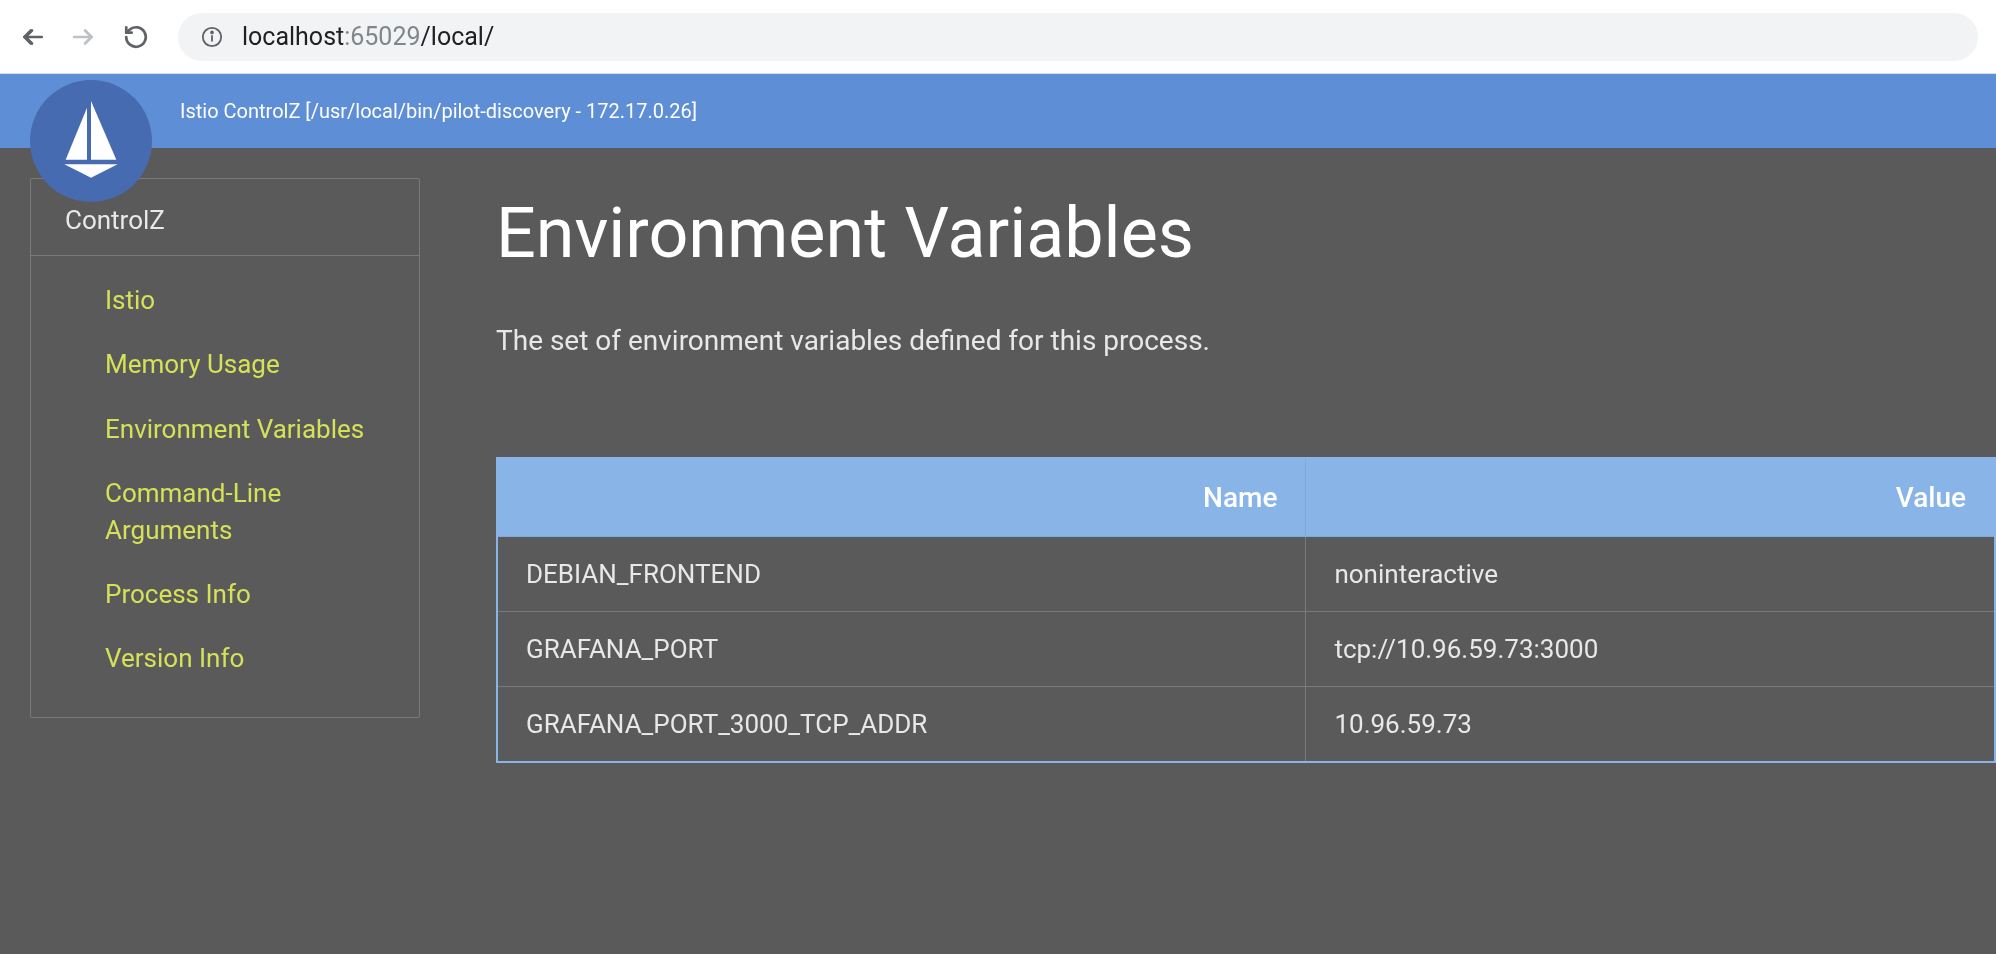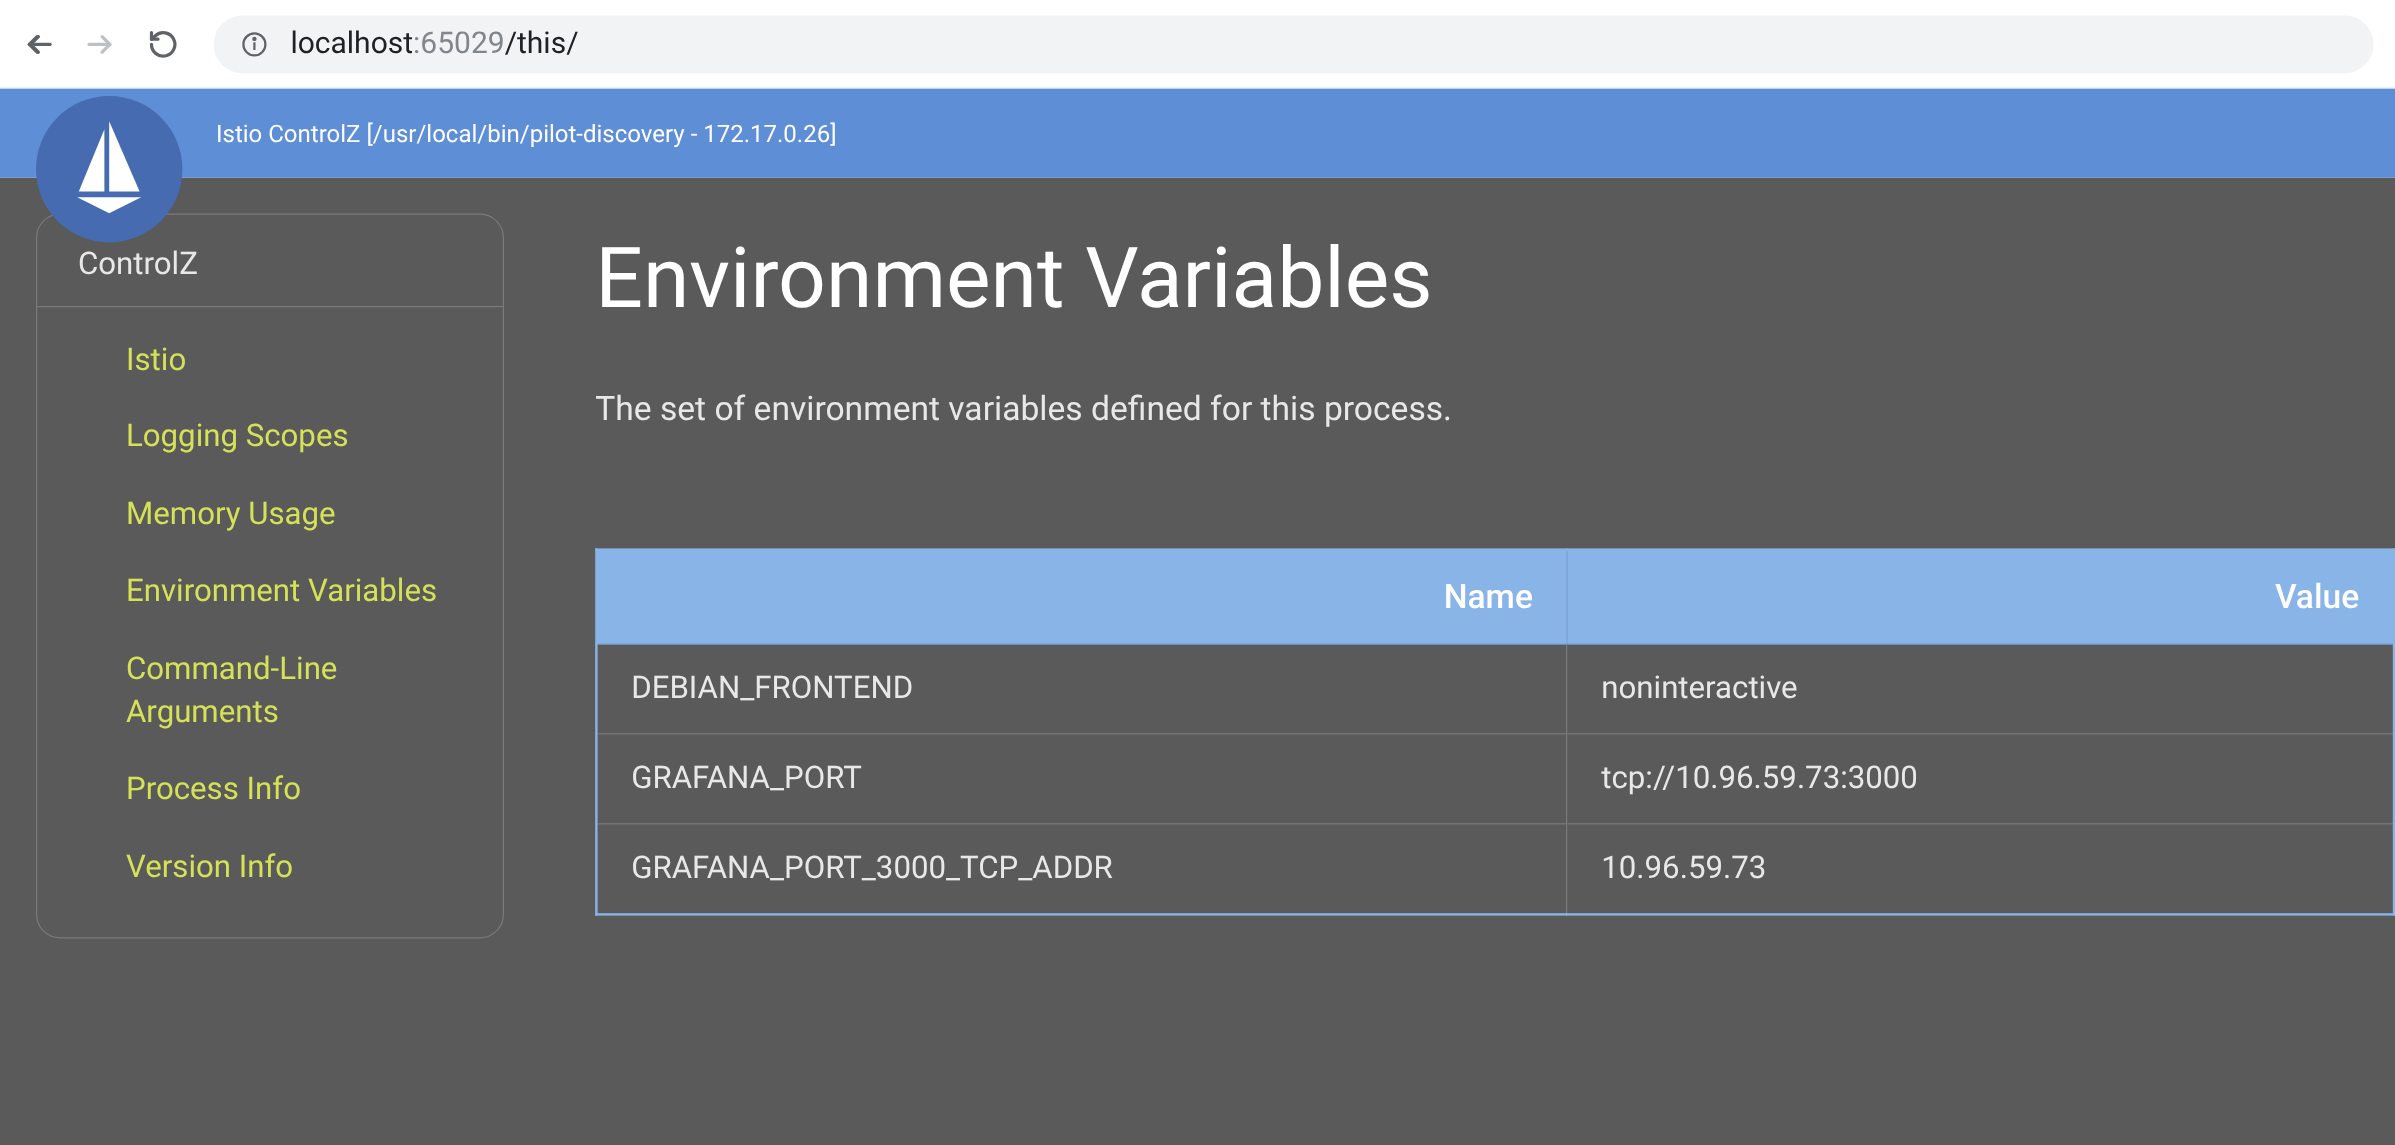--- a/index.html
+++ b/index.html
@@ -129,21 +129,21 @@
       height: calc(100% - 148px);
     }
     
     .sidebar {
       width: 450px;
       padding: 30px 30px 0 30px;
     }
     
     .sidebar-panel {
       border: 1px solid #7a7a7a;
-      border-radius: 20px;
+      border-radius: 2px;
       padding: 26px 0;
     }
     
     .sidebar-title {
       color: #e8e8e8;
       font-size: 26px;
       font-weight: 400;
       padding: 0 34px 20px 34px;
       border-bottom: 1px solid #7a7a7a;
       margin-bottom: 12px;
@@ -233,42 +233,41 @@
   </div>
   <div class="address-bar">
     <div class="info-icon">
       <svg width="22" height="22" viewBox="0 0 24 24" fill="none" stroke="currentColor" stroke-width="2">
         <circle cx="12" cy="12" r="10"></circle>
         <line x1="12" y1="10" x2="12" y2="17"></line>
         <circle cx="12" cy="7" r="1" fill="currentColor"></circle>
       </svg>
     </div>
     <div class="url-text">
-      <span>localhost</span><span class="port">:65029</span><span>/this/</span>
+      <span>localhost</span><span class="port">:65029</span><span>/local/</span>
     </div>
   </div>
 </div>
 
 <div class="header-bar">
   <div class="logo-circle">
     <svg viewBox="0 0 100 120">
       <polygon points="10,95 90,95 50,115" fill="#ffffff"></polygon>
       <polygon points="44,10 44,88 12,88" fill="#ffffff"></polygon>
       <polygon points="50,0 50,88 88,88" fill="#ffffff"></polygon>
     </svg>
   </div>
   <div class="header-title">Istio ControlZ [/usr/local/bin/pilot-discovery - 172.17.0.26]</div>
 </div>
 
 <div class="content-area">
   <div class="sidebar">
     <div class="sidebar-panel">
       <div class="sidebar-title">ControlZ</div>
       <div class="sidebar-item">Istio</div>
-      <div class="sidebar-item">Logging Scopes</div>
       <div class="sidebar-item">Memory Usage</div>
       <div class="sidebar-item">Environment Variables</div>
       <div class="sidebar-item">Command-Line Arguments</div>
       <div class="sidebar-item">Process Info</div>
       <div class="sidebar-item">Version Info</div>
     </div>
   </div>
 
   <div class="main-content">
     <h1 class="page-title">Environment Variables</h1>

